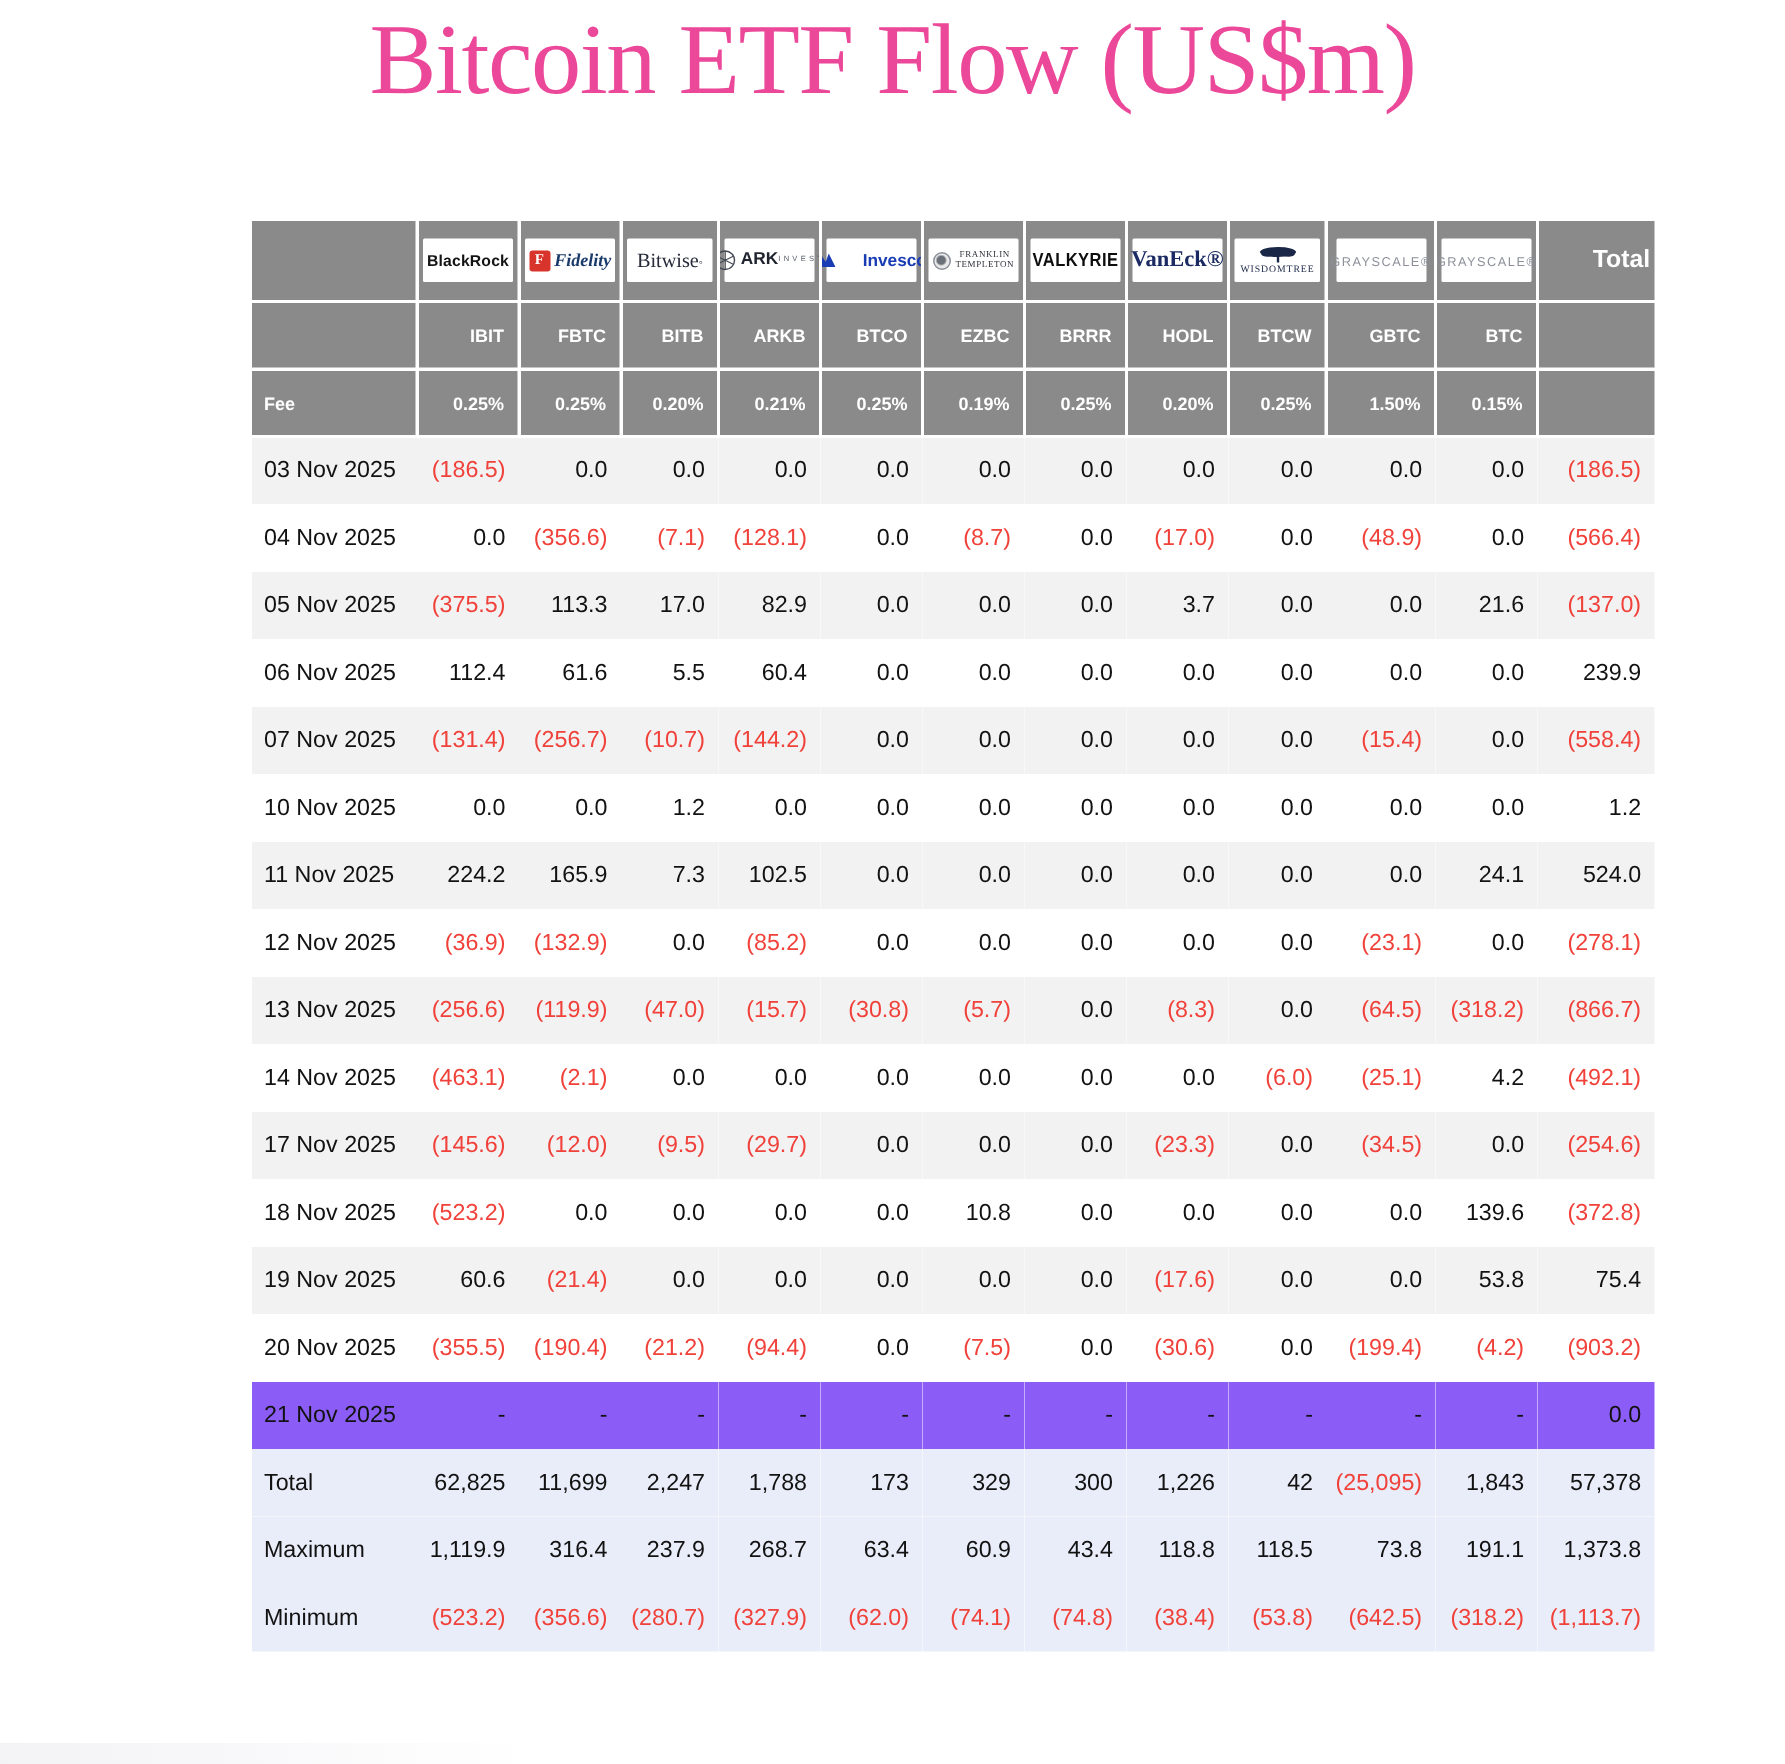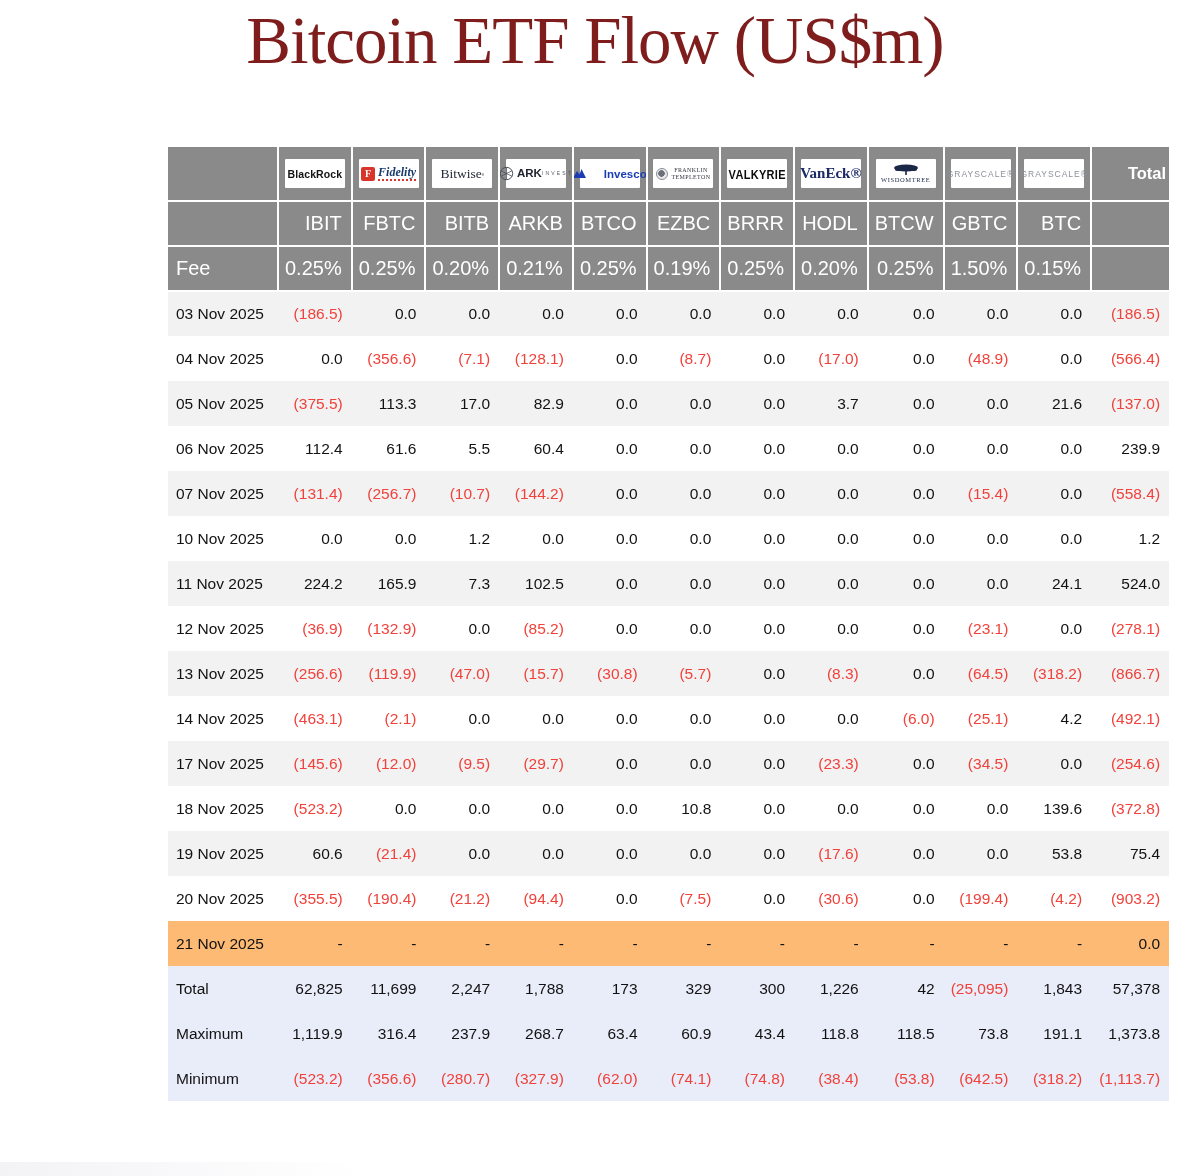--- a/index.html
+++ b/index.html
@@ -7,43 +7,43 @@
 
   .page { position:relative; width:1190px; height:1176px; }
 
   h1.title {
     margin-top:2px;
     text-align:center;
     font-family:"Liberation Serif", serif;
     font-weight:400;
     font-size:67px;
     letter-spacing:-1px;
-    color:#7f1d1d;
+    color:#ec4899;
   }
 
   table.etf {
     position:absolute; left:168px; top:145px;
     border-collapse:collapse; table-layout:fixed;
     font-size:15.5px; color:#121212;
   }
   td { height:45px; padding:0 9px 0 6px; white-space:nowrap; overflow:hidden; }
   td.num { text-align:right; }
   td.lbl { text-align:left; padding-left:8px; }
 
   
   tr.hdr td { background:#8a8a8a; color:#ffffff; border-right:2px solid #ffffff; border-bottom:2px solid #ffffff; }
   tr.hdr td:last-child { border-right:none; }
   tr.logos td { height:51px; padding:12px 3px; }
-  tr.tickers td, tr.fees td { font-weight:400; font-size:20px; }
+  tr.tickers td, tr.fees td { font-weight:700; font-size:12px; }
   td.total-hd { font-weight:700; font-size:16.5px; text-align:right; padding-right:12px; }
 
   
   tr.data td { background:#ffffff; }
   tr.data.stripe td { background:#f2f2f3; }
-  tr.data.hl td { background:#fdba74; }
+  tr.data.hl td { background:#8b5cf6; }
   td.neg { color:#f0413a; }
   tr.sum td { background:#e9edf9; }
 
   
   .lbox { background:#ffffff; border-radius:1px; height:29px; margin:0 auto; display:flex; align-items:center; justify-content:center; padding:0 4px; max-width:60px; }
   .lg-blackrock { font-weight:700; font-size:10.5px; color:#141414; letter-spacing:0.1px; }
   .lg-fid { display:flex; align-items:center; gap:3px; }
   .lg-fid .fsq { width:14px; height:14px; background:#d9342b; color:#fff; font-weight:700; font-size:10px; font-family:"Liberation Serif",serif; display:flex; align-items:center; justify-content:center; border-radius:2px; }
   .lg-fid .fword { font-family:"Liberation Serif",serif; font-style:italic; font-weight:700; font-size:12px; color:#1a3a6b; line-height:11px; }
   .lg-fid .fsub { height:2px; margin-top:1px; background:repeating-linear-gradient(90deg,#d9342b 0 2px,transparent 2px 4px); }
@@ -95,21 +95,21 @@
           <td class="lbl"></td>
           <td class="" style="text-align: center;">
             <div class="lbox">
               <span class="lg-blackrock">BlackRock</span>
             </div>
           </td>
           <td class="" style="text-align: center;">
             <div class="lbox">
               <span class="lg-fid">
                 <span class="fsq">F</span>
-                <span style="display: inline-flex; flex-direction: column;">
+                <span style="display: inline-flex; flex-direction: row;">
                   <span class="fword">Fidelity</span>
                   <span class="fsub"></span>
                 </span>
               </span>
             </div>
           </td>
           <td class="" style="text-align: center;">
             <div class="lbox">
               <span class="lg-bitwise">Bitwise<span class="r" style="font-size: 6px;">°</span></span>
             </div>

